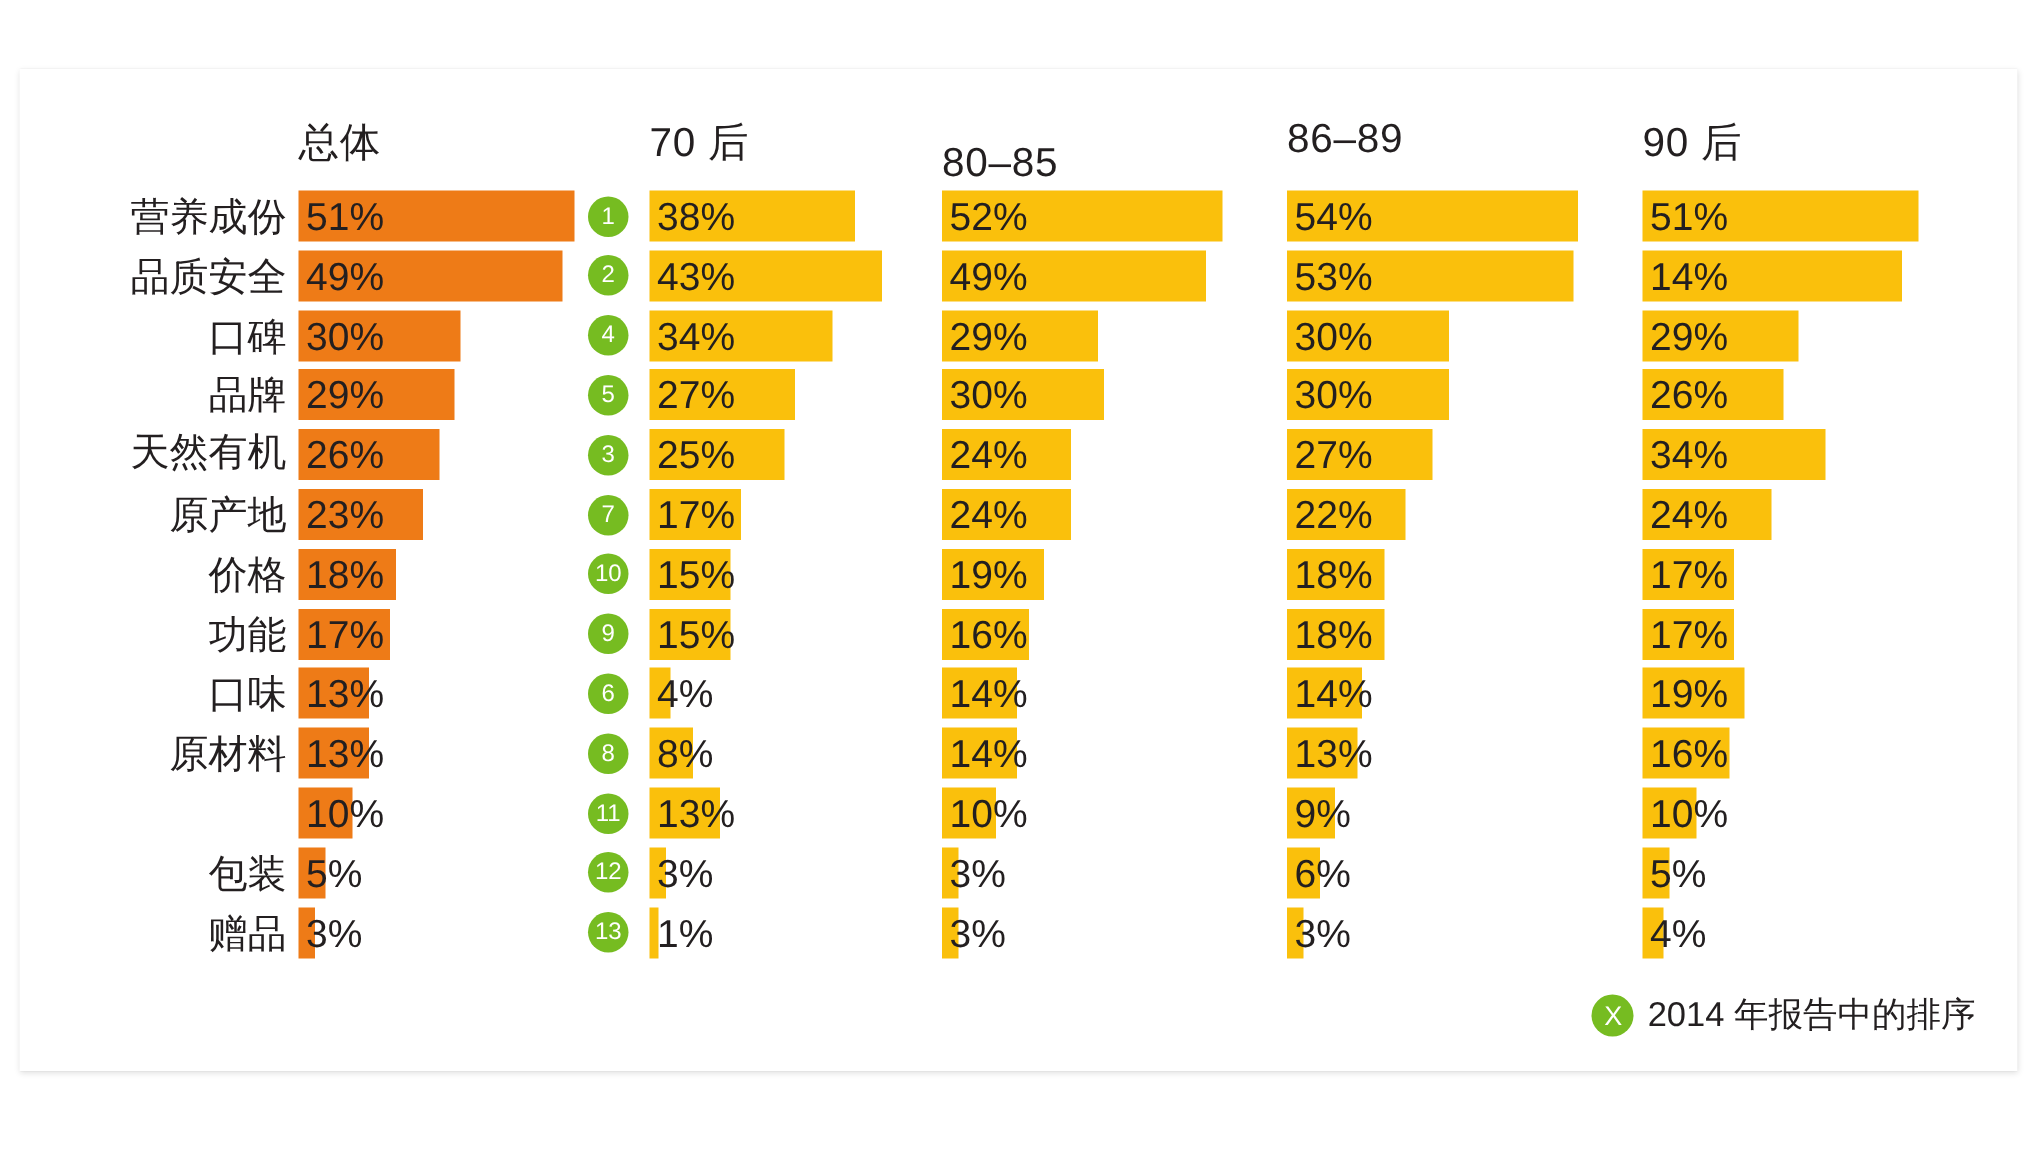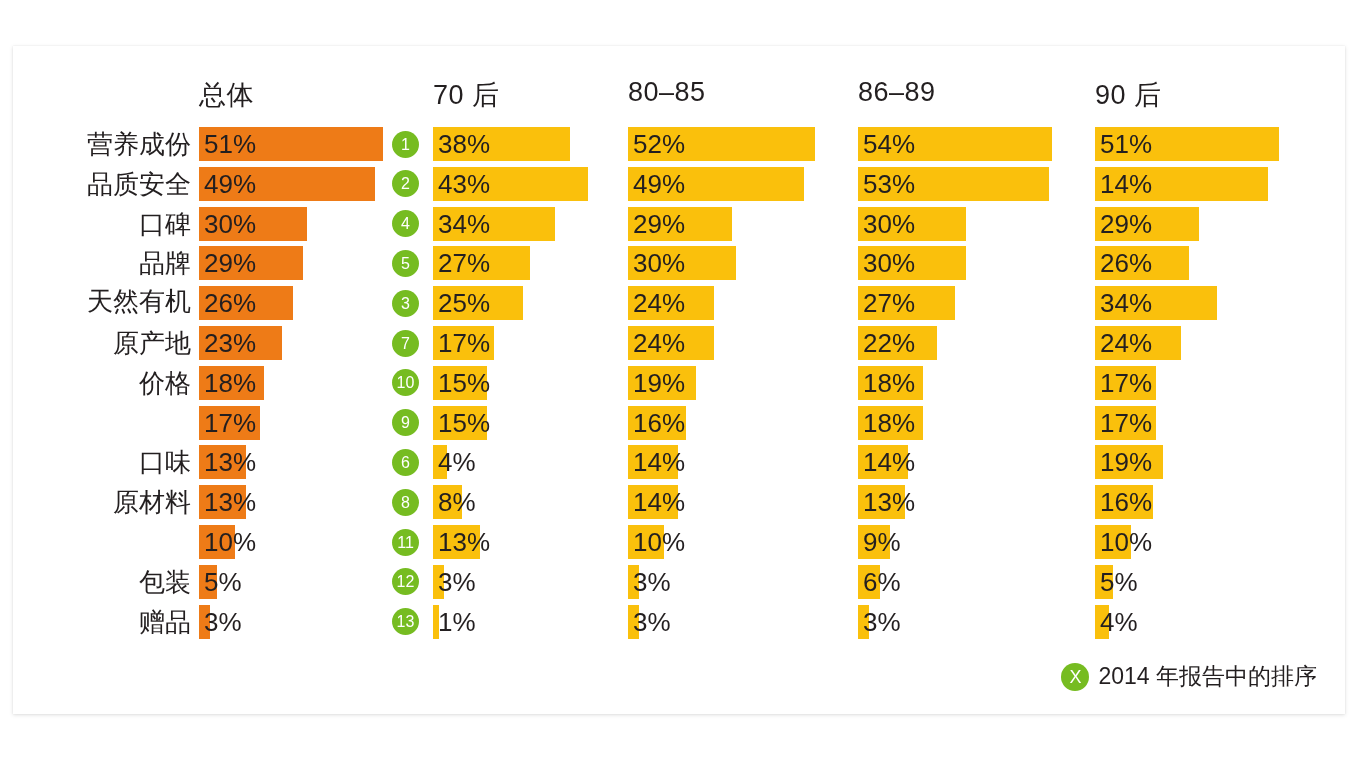--- a/index.html
+++ b/index.html
@@ -101,21 +101,21 @@
     white-space: nowrap;
   }
 </style>
 </head>
 <body>
 
 <div id="card">
   <div id="chart">
       <div class="hdr" style="left: 186px; top: 31px;">总体</div>
       <div class="hdr" style="left: 420px; top: 31px;">70 后</div>
-      <div class="hdr" style="left: 615px; top: 31px; text-align: center;">80–85</div>
+      <div class="hdr" style="left: 615px; top: 47px; text-align: center;">80–85</div>
       <div class="hdr" style="left: 845px; top: 31px;">86–89</div>
       <div class="hdr" style="left: 1082px; top: 31px;">90 后</div>
       <div class="rowlabel" style="top: 81px; left: 0px; width: 178px;">营养成份</div>
       <div class="rank" style="left: 379px; top: 84.5px;">1</div>
       <div class="bar total" style="left: 186px; top: 81px; width: 183.6px;"></div>
       <div class="barval" style="left: 186px; top: 81px;">51%</div>
       <div class="bar group" style="left: 420px; top: 81px; width: 136.8px;"></div>
       <div class="barval" style="left: 420px; top: 81px;">38%</div>
       <div class="bar group" style="left: 615px; top: 81px; width: 187.2px;"></div>
       <div class="barval" style="left: 615px; top: 81px;">52%</div>
@@ -188,20 +188,21 @@
       <div class="bar total" style="left: 186px; top: 319.8px; width: 64.8px;"></div>
       <div class="barval" style="left: 186px; top: 319.8px;">18%</div>
       <div class="bar group" style="left: 420px; top: 319.8px; width: 54px;"></div>
       <div class="barval" style="left: 420px; top: 319.8px;">15%</div>
       <div class="bar group" style="left: 615px; top: 319.8px; width: 68.4px;"></div>
       <div class="barval" style="left: 615px; top: 319.8px;">19%</div>
       <div class="bar group" style="left: 845px; top: 319.8px; width: 64.8px;"></div>
       <div class="barval" style="left: 845px; top: 319.8px;">18%</div>
       <div class="bar group" style="left: 1082px; top: 319.8px; width: 61.2px;"></div>
       <div class="barval" style="left: 1082px; top: 319.8px;">17%</div>
+      <div class="rowlabel" style="top: 359.6px; left: 0px; width: 178px;">功能</div>
       <div class="rank" style="left: 379px; top: 363.1px;">9</div>
       <div class="bar total" style="left: 186px; top: 359.6px; width: 61.2px;"></div>
       <div class="barval" style="left: 186px; top: 359.6px;">17%</div>
       <div class="bar group" style="left: 420px; top: 359.6px; width: 54px;"></div>
       <div class="barval" style="left: 420px; top: 359.6px;">15%</div>
       <div class="bar group" style="left: 615px; top: 359.6px; width: 57.6px;"></div>
       <div class="barval" style="left: 615px; top: 359.6px;">16%</div>
       <div class="bar group" style="left: 845px; top: 359.6px; width: 64.8px;"></div>
       <div class="barval" style="left: 845px; top: 359.6px;">18%</div>
       <div class="bar group" style="left: 1082px; top: 359.6px; width: 61.2px;"></div>

